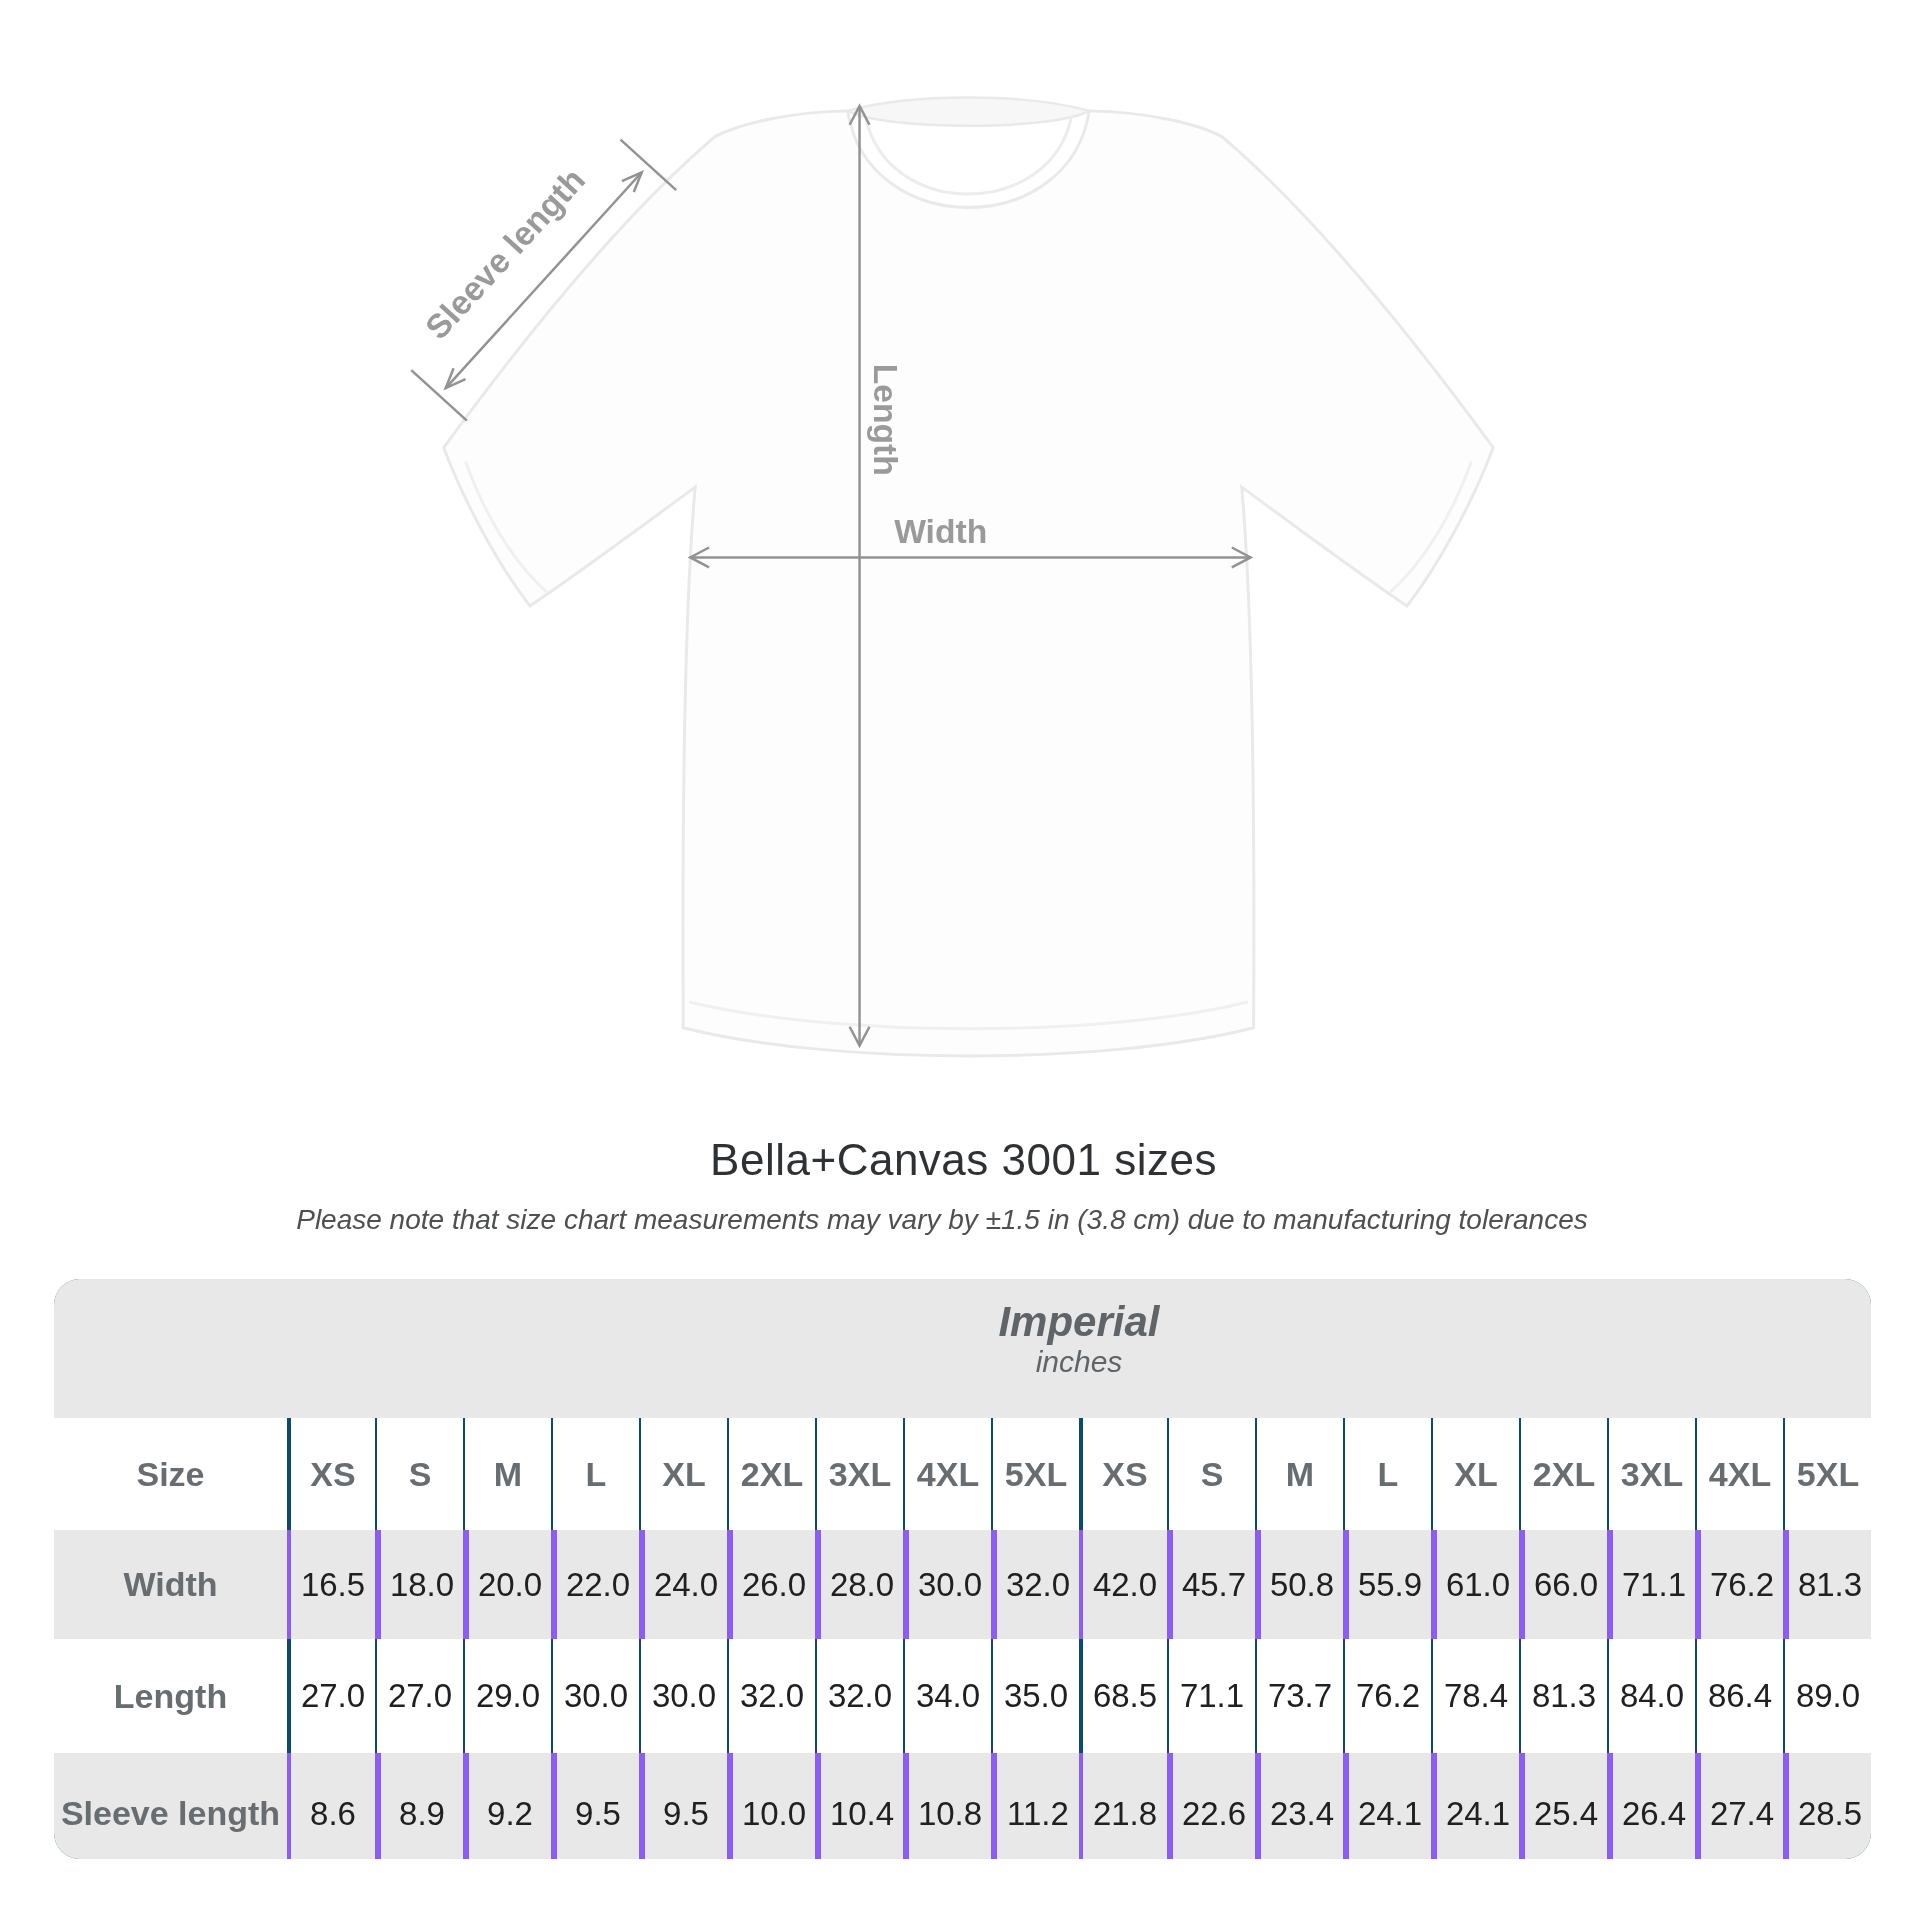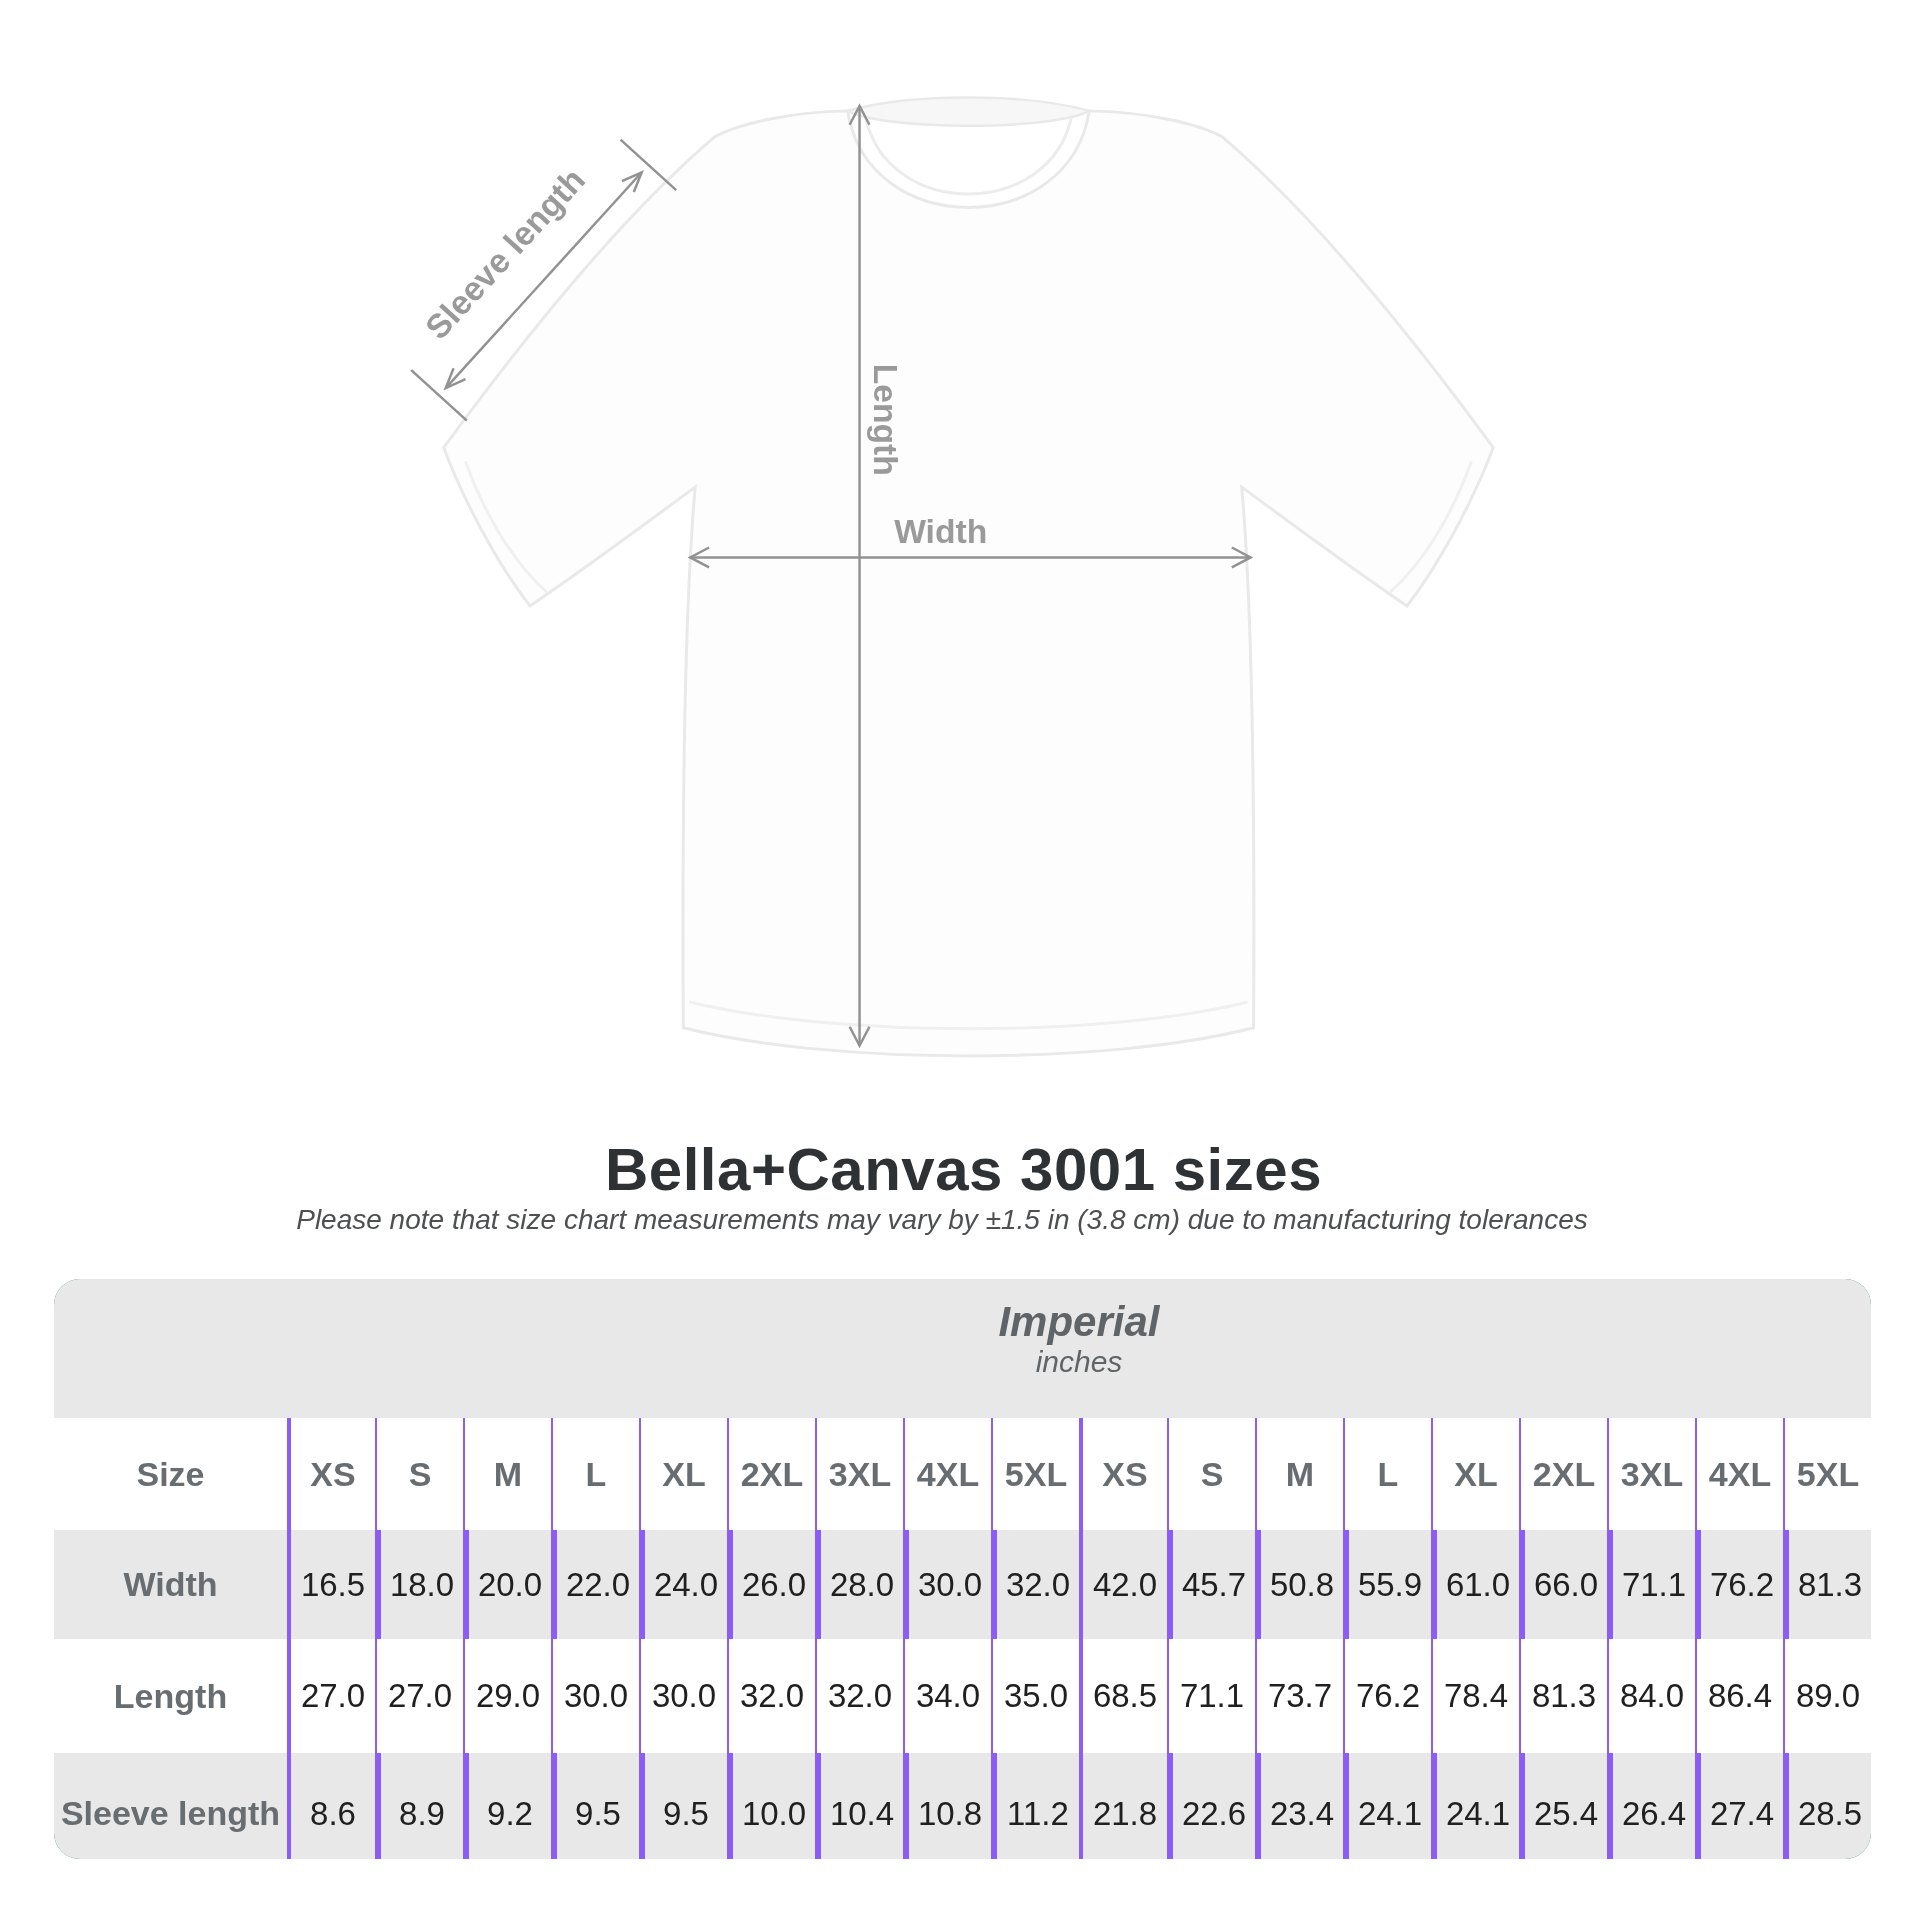--- a/index.html
+++ b/index.html
@@ -6,21 +6,21 @@
   .page{
     position:relative;width:1927px;height:1927px;background:#ffffff;
     font-family:"Liberation Sans", sans-serif;overflow:hidden;
   }
   
   .shirt-wrap{position:absolute;left:0;top:0;width:1927px;height:1099px;}
   .dim-label{fill:#9a9a9a;font-size:34px;font-weight:bold;}
   
   .title{
     position:absolute;left:0;top:1135px;width:1927px;text-align:center;
-    font-size:60px;font-weight:bold;color:#2f3235;letter-spacing:0.5px;
+    font-size:44px;font-weight:normal;color:#2f3235;letter-spacing:0.5px;
   }
   .subtitle{
     position:absolute;left:0;top:1204px;width:1884px;text-align:center;
     font-size:28px;font-style:italic;color:#4d4f51;
   }
   
   .size-table{
     position:absolute;left:54px;top:1279px;width:1817px;height:580px;
     border-radius:26px;overflow:hidden;background:#15803d;
   }
@@ -42,21 +42,21 @@
   .row-sizes{height:112px;background:#ffffff;}
   .row-gray{background:#e8e8e9;}
   .row-white{background:#ffffff;}
   .row-width{height:109px;}
   .row-length{height:114px;}
   .row-sleeve{height:121px;}
   .hdr{font-size:34px;font-weight:bold;color:#686d71;}
   .val{font-size:33px;color:#202020;}
   .rowlab{font-size:34px;font-weight:bold;color:#686d71;}
   
-  .row-white>div+div,.row-sizes>div+div{border-left:2px solid #8b5cf6;text-align:right;}
+  .row-white>div+div,.row-sizes>div+div{border-left:2px solid #0c4a6e;text-align:right;}
   .row-gray>div+div{border-left:6px solid #8b5cf6;}
   .row-white>div.sep-big,.row-sizes>div.sep-big{border-left-width:4px;}
   .row-gray>div.sep-big{border-left-width:4px;}
 </style>
 </head>
 <body>
 
 <div class="page">
 
   <div class="shirt-wrap">

